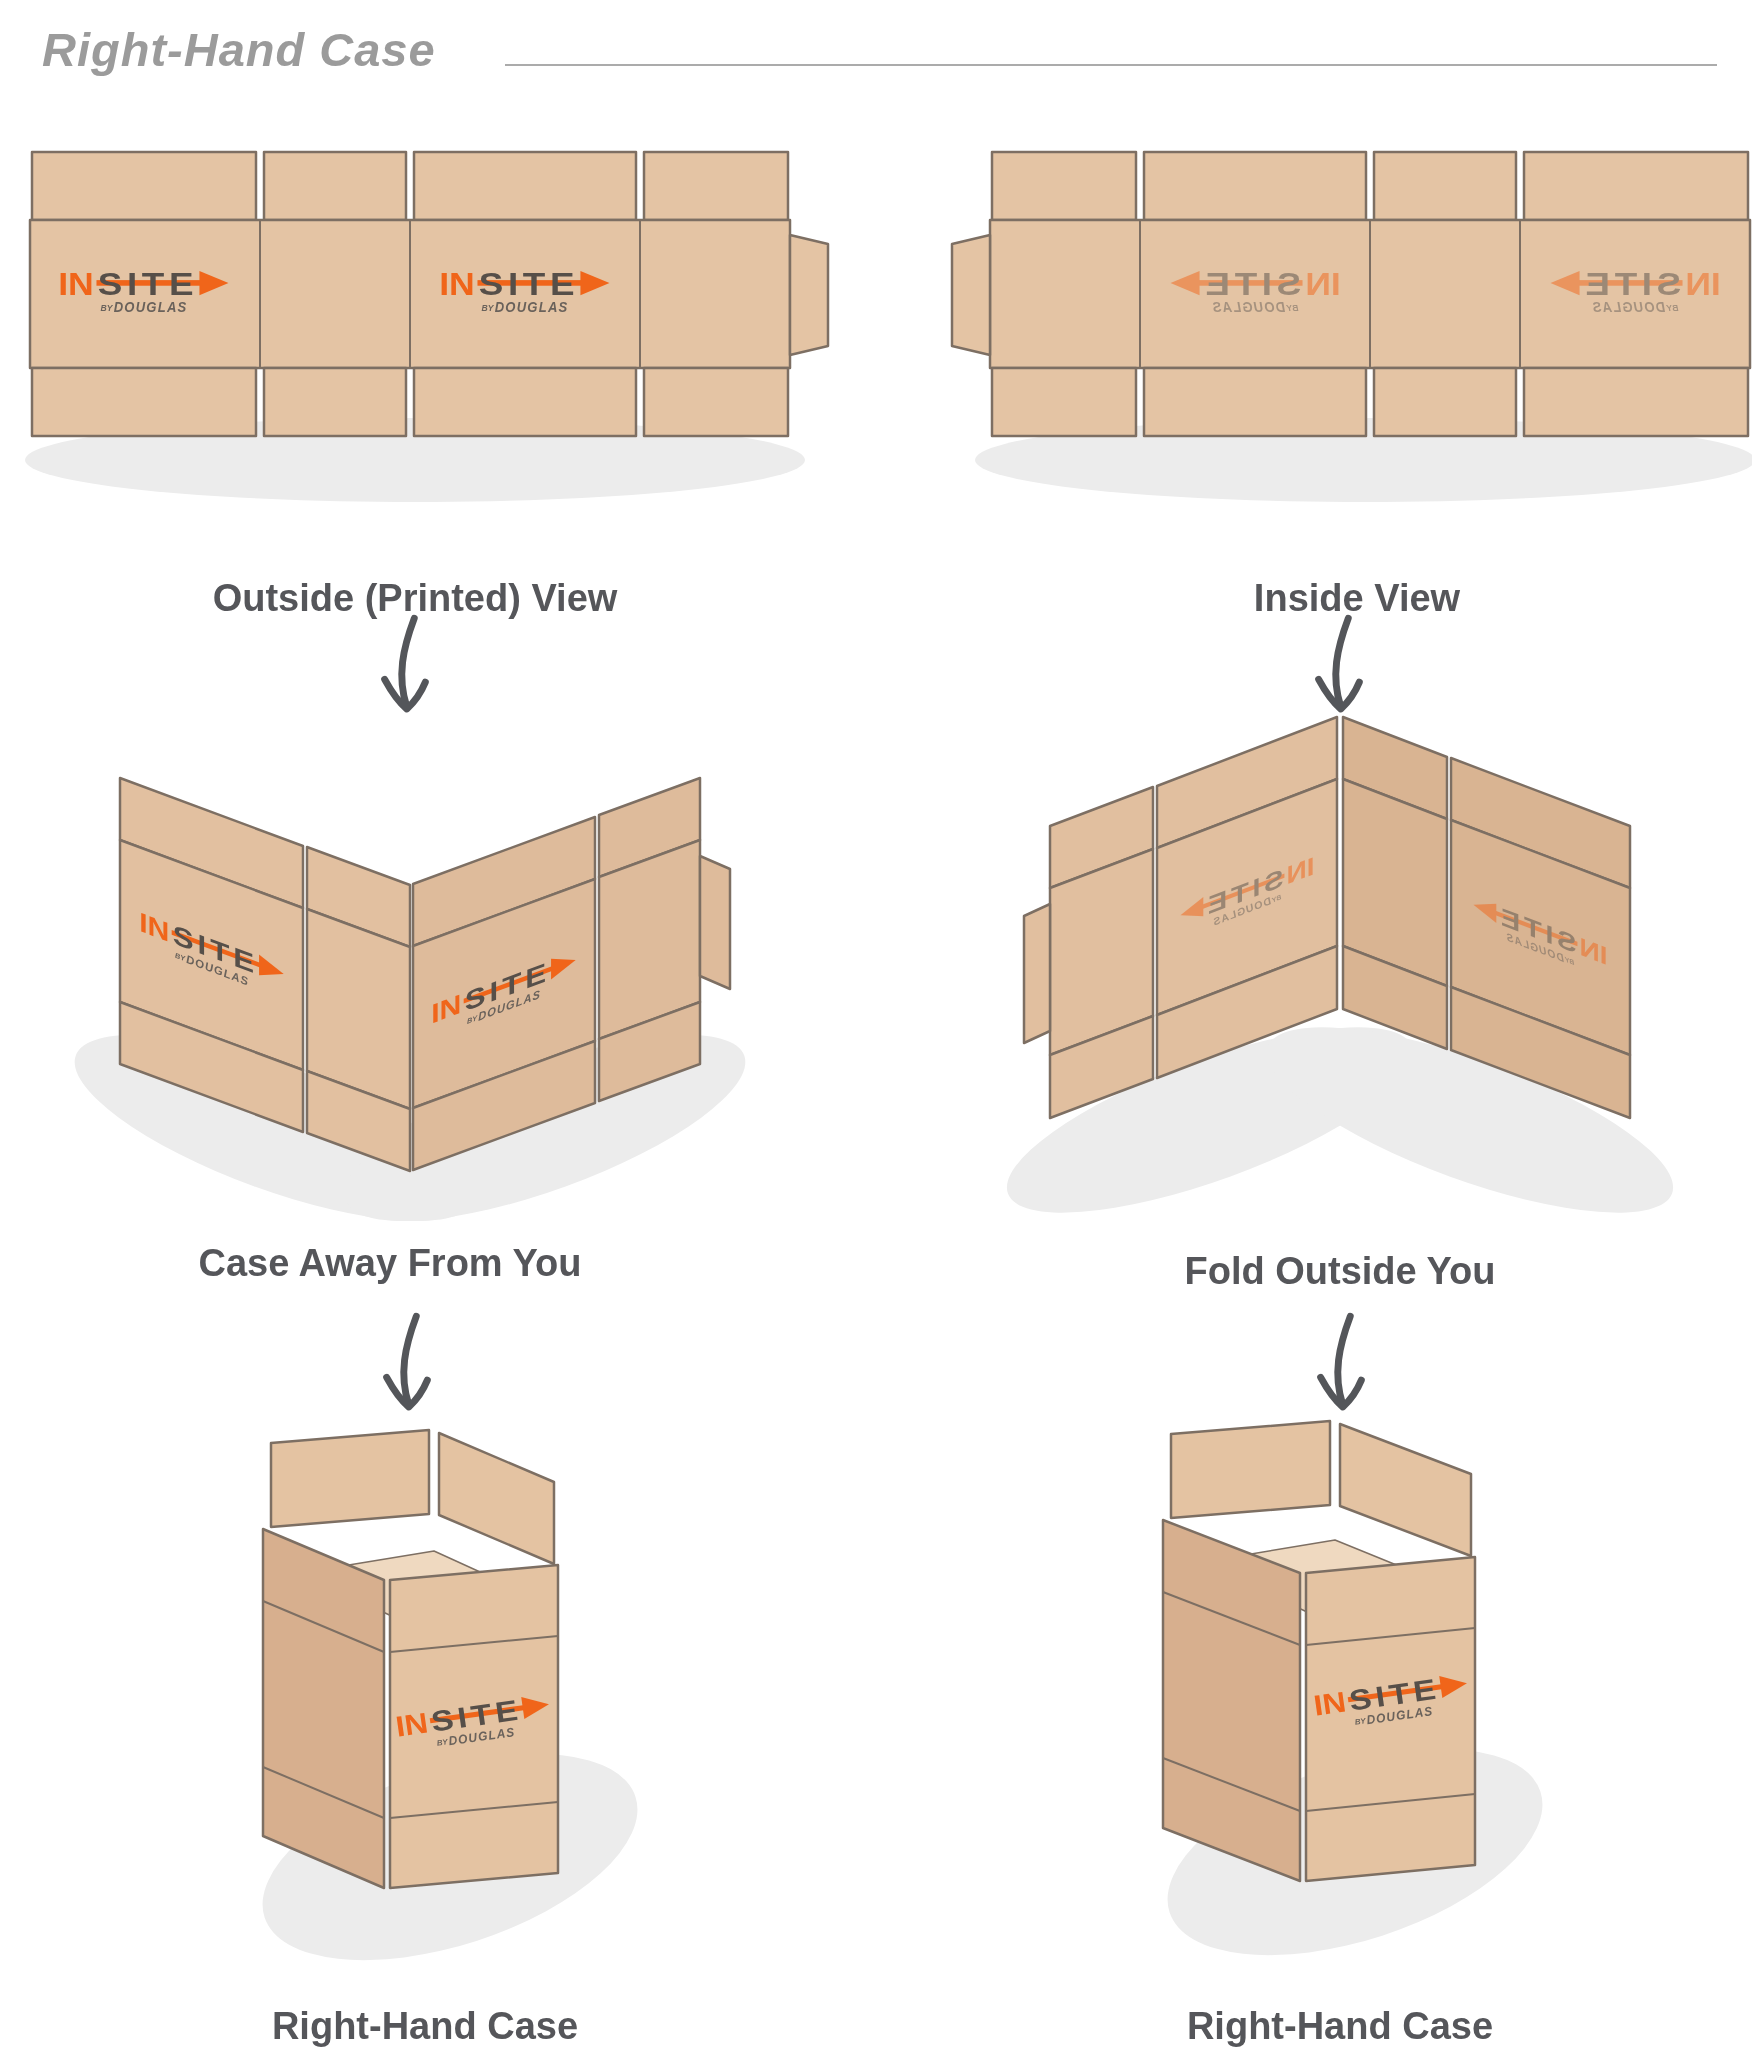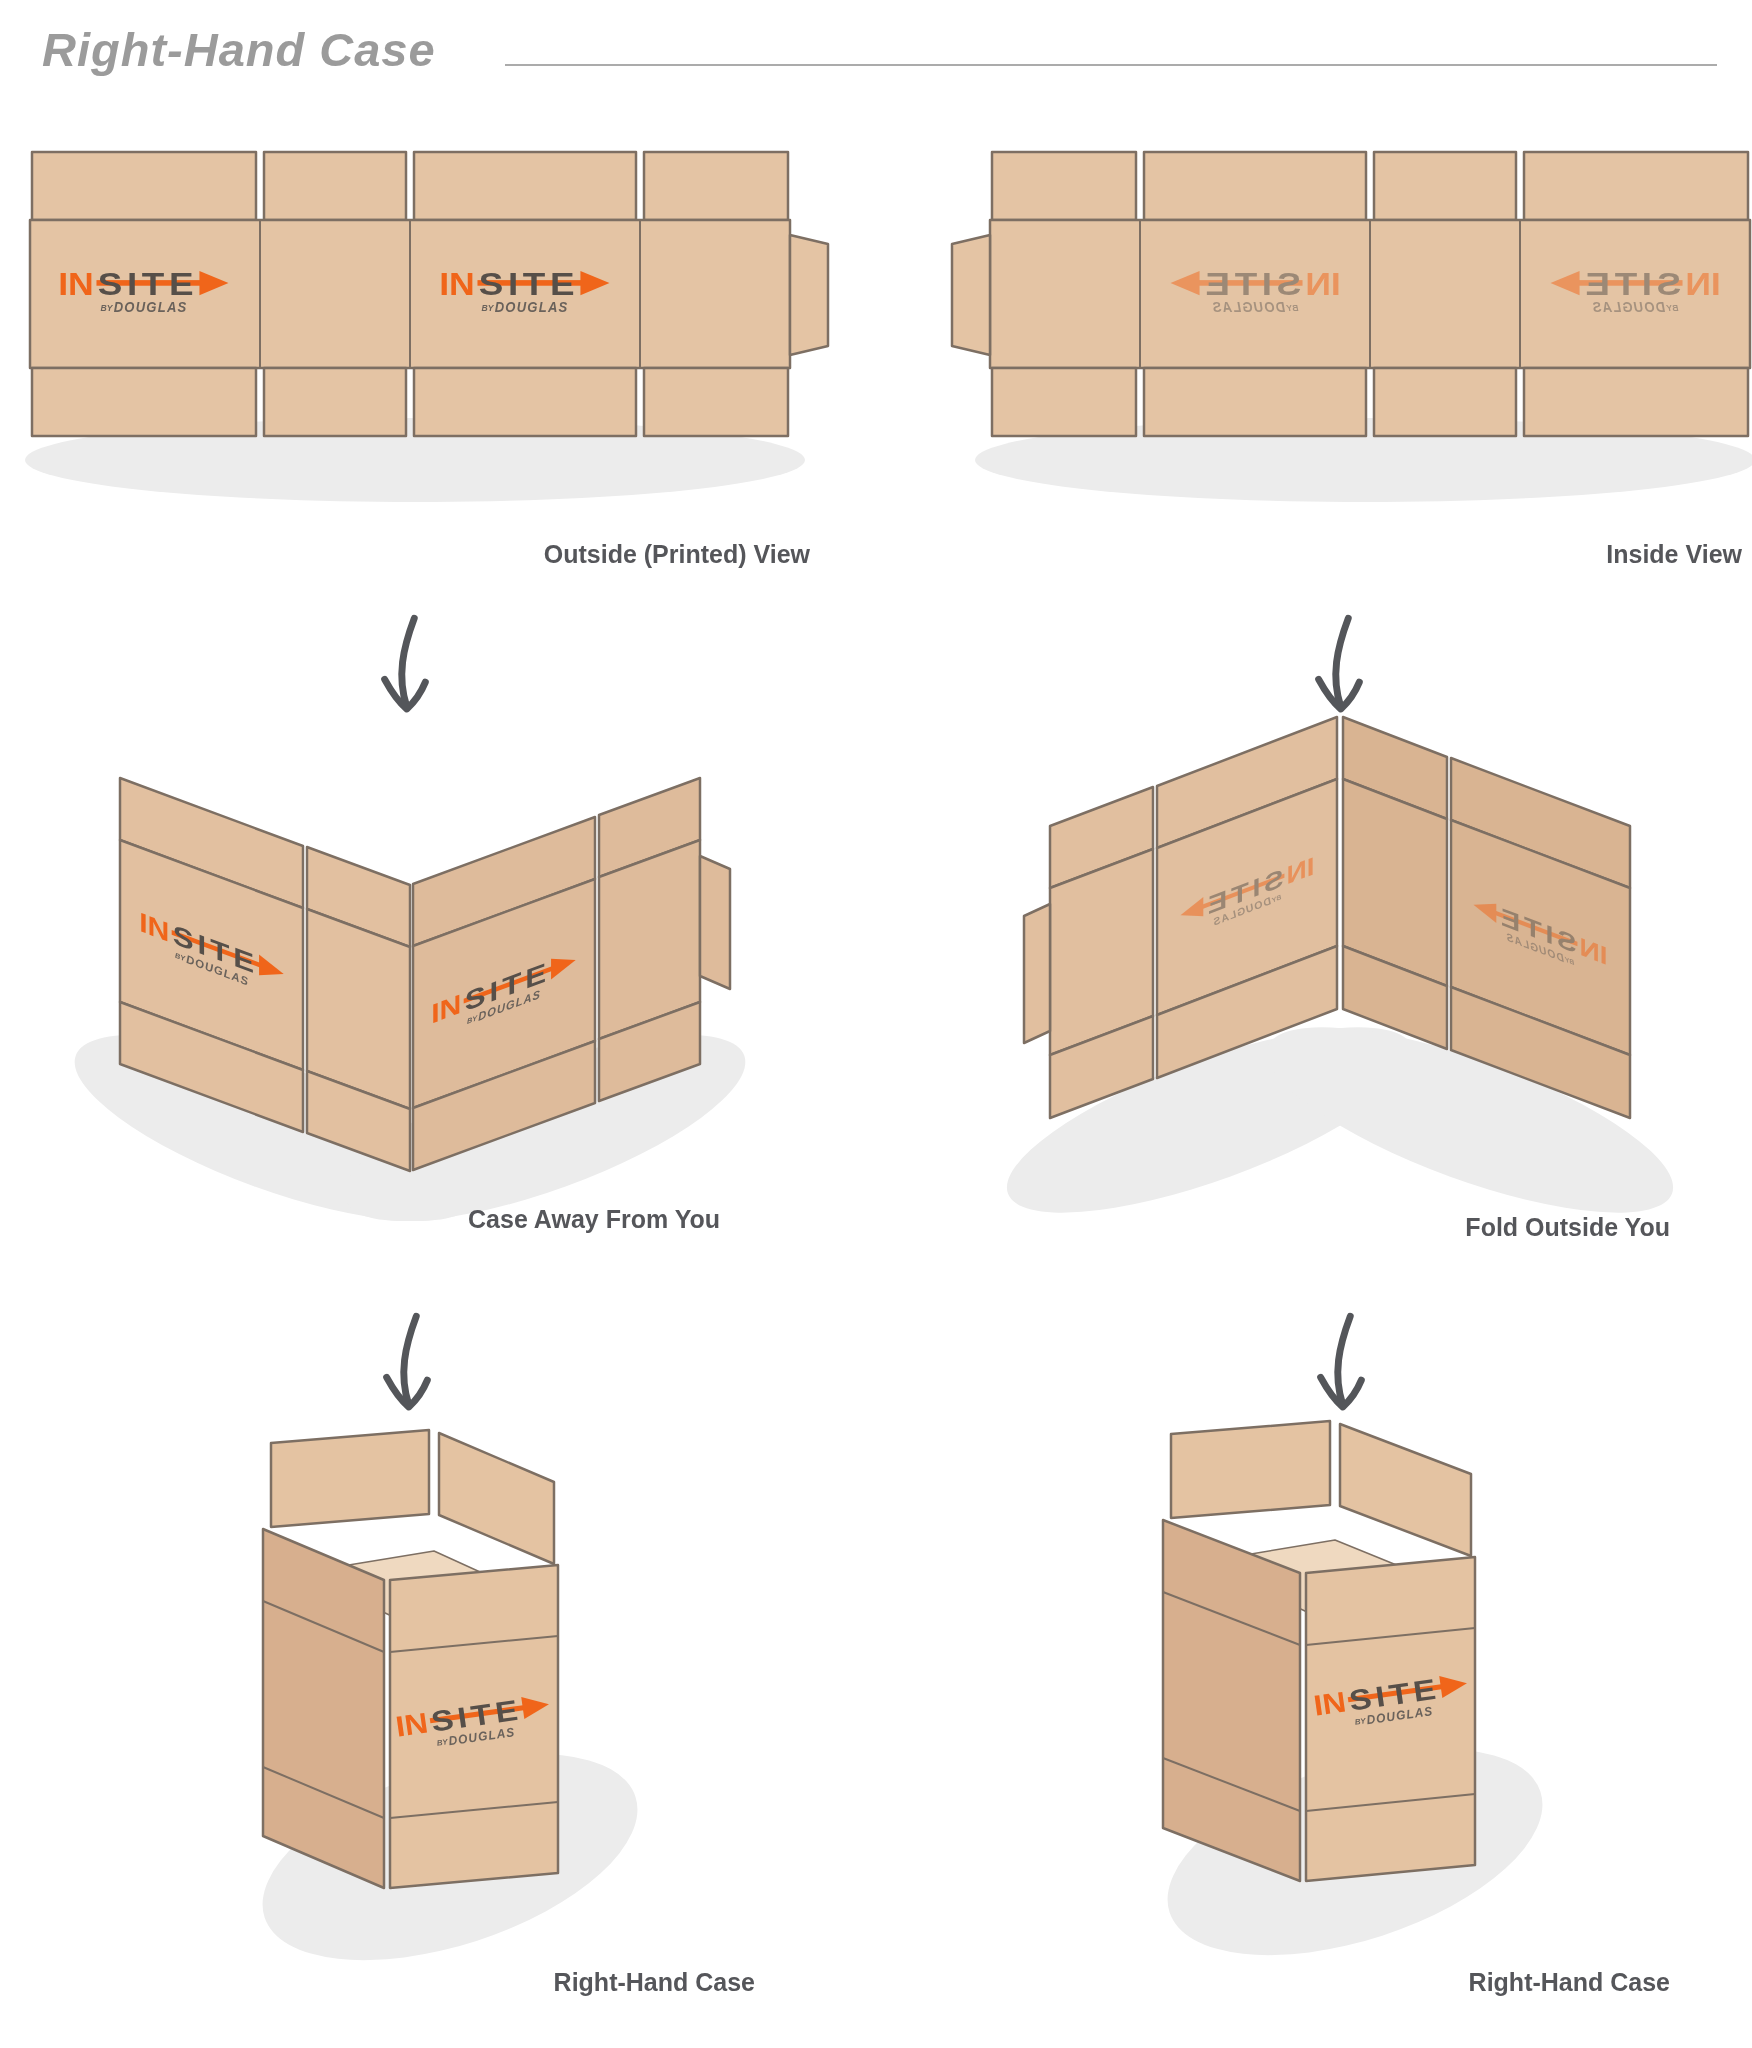--- a/index.html
+++ b/index.html
@@ -2,21 +2,21 @@
 <html><head>
 <meta charset="utf-8">
 <style>
   html,body{margin:0;padding:0;background:#ffffff;}
   .canvas{position:relative;width:1752px;height:2048px;background:#ffffff;overflow:hidden;
           font-family:"Liberation Sans", sans-serif;}
   .page-title{position:absolute;left:42px;top:22px;font-size:47px;font-style:italic;
               font-weight:600;color:#9B9B9B;letter-spacing:1px;}
   .title-rule{position:absolute;left:505px;top:64px;width:1212px;height:2px;background:#ABABAB;}
   .fig{position:absolute;}
-  .caption{position:absolute;text-align:right;font-size:25px;font-weight:700;color:#55565A;}
+  .caption{position:absolute;text-align:center;font-size:38px;font-weight:700;color:#55565A;margin-top:37px;}
   .arrow{position:absolute;width:74px;height:108px;}
   svg{display:block;overflow:visible;}
 </style>
 </head>
 <body>
 
 <div class="canvas">
 
   <svg style="position:absolute;width:0;height:0" aria-hidden="true">
     <defs>

